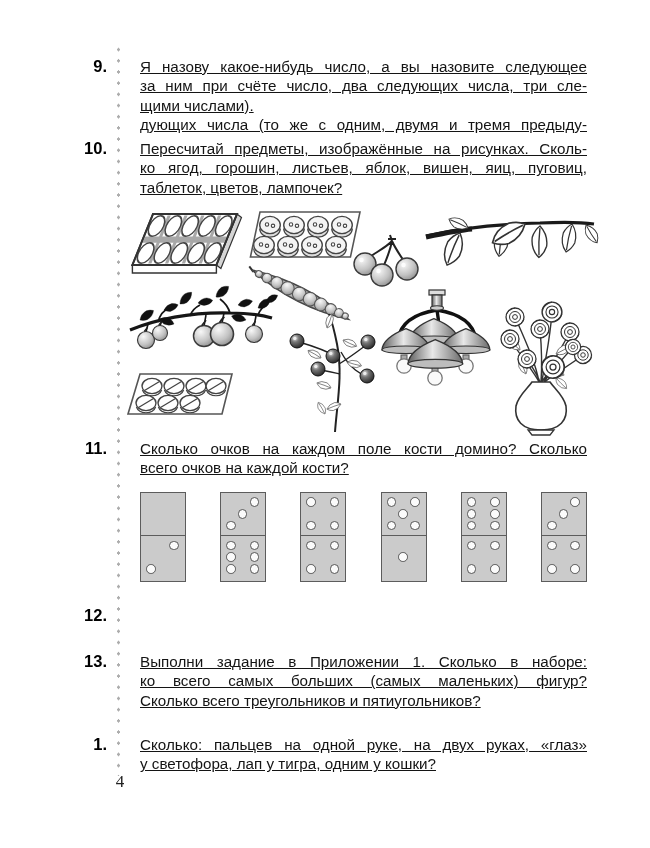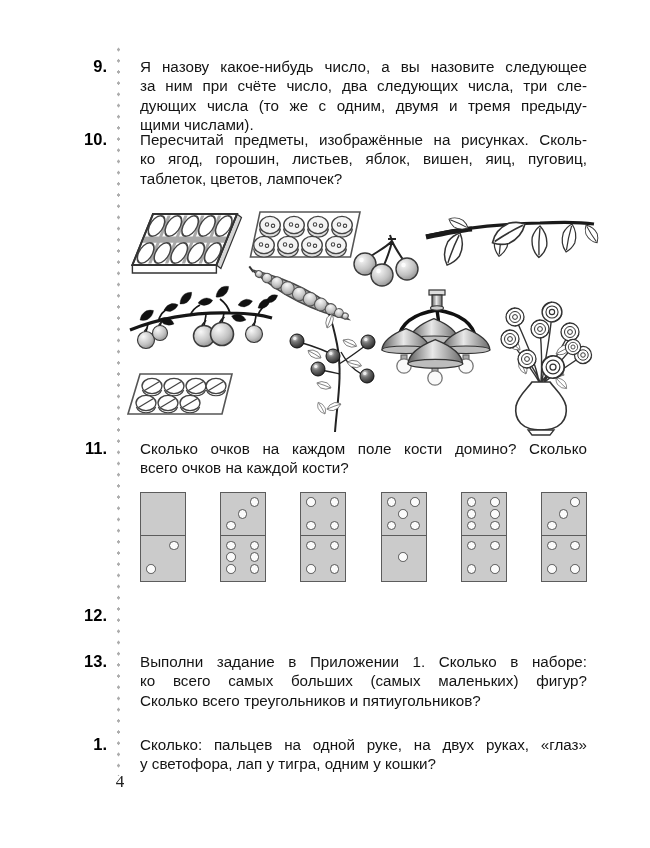--- a/index.html
+++ b/index.html
@@ -5,21 +5,21 @@
   html,body{margin:0;padding:0;background:#ffffff;}
   #page{position:relative;width:650px;height:848px;background:var(--page_bg,#fff);overflow:hidden;
         font-family:"Liberation Sans","DejaVu Sans",sans-serif;color:var(--text,#141414);}
   
   #dotline{position:absolute;left:116px;top:44px;width:5px;height:732px;
     background-image:radial-gradient(circle,var(--dot_line,#adadad) 1.4px,rgba(0,0,0,0) 1.6px);
     background-size:5px 11.2px;background-repeat:repeat-y;background-position:center top;}
   
   .ex{position:absolute;left:0;width:650px;font-size:15.2px;line-height:19.4px;}
   .num{position:absolute;left:0;top:0;width:107px;text-align:right;font-weight:bold;font-size:16.5px;color:#000;}
-  .exbody{margin-left:140px;width:447px;}
+  .exbody{margin-left:140px;width:447px;text-decoration:underline;}
   .tline{text-align:justify;text-align-last:justify;white-space:normal;}
   .tline.last{text-align-last:left;}
   
   #dominoes{position:absolute;left:140px;top:492px;width:447px;height:92px;
     display:flex;justify-content:space-between;}
   .domino{width:46px;height:90px;background:var(--domino_fill,#cbcbcb);
     border:1.6px solid var(--domino_border,#5c5c5c);box-sizing:border-box;}
   .half{position:relative;width:100%;height:43.4px;box-sizing:border-box;}
   .half.top{border-bottom:1.7px solid var(--domino_border,#5c5c5c);}
   .pip{position:absolute;width:9.6px;height:9.6px;border-radius:50%;
@@ -35,25 +35,25 @@
 
 <div id="page">
   <div id="dotline"></div>
 
   <div id="exercises">
       <div class="ex" style="top: 57px;">
         <div class="num">9.</div>
         <div class="exbody">
           <div class="tline">Я назову какое-нибудь число, а вы назовите следующее</div>
           <div class="tline">за ним при счёте число, два следующих числа, три сле-</div>
+          <div class="tline last">щими числами).</div>
           <div class="tline">дующих числа (то же с одним, двумя и тремя предыду-</div>
-          <div class="tline last">щими числами).</div>
-        </div>
-      </div>
-      <div class="ex" style="top: 130px;">
+        </div>
+      </div>
+      <div class="ex" style="top: 139px;">
         <div class="num">10.</div>
         <div class="exbody">
           <div class="tline">Пересчитай предметы, изображённые на рисунках. Сколь-</div>
           <div class="tline">ко ягод, горошин, листьев, яблок, вишен, яиц, пуговиц,</div>
           <div class="tline last">таблеток, цветов, лампочек?</div>
         </div>
       </div>
       <div class="ex" style="top: 439px;">
         <div class="num">11.</div>
         <div class="exbody">

